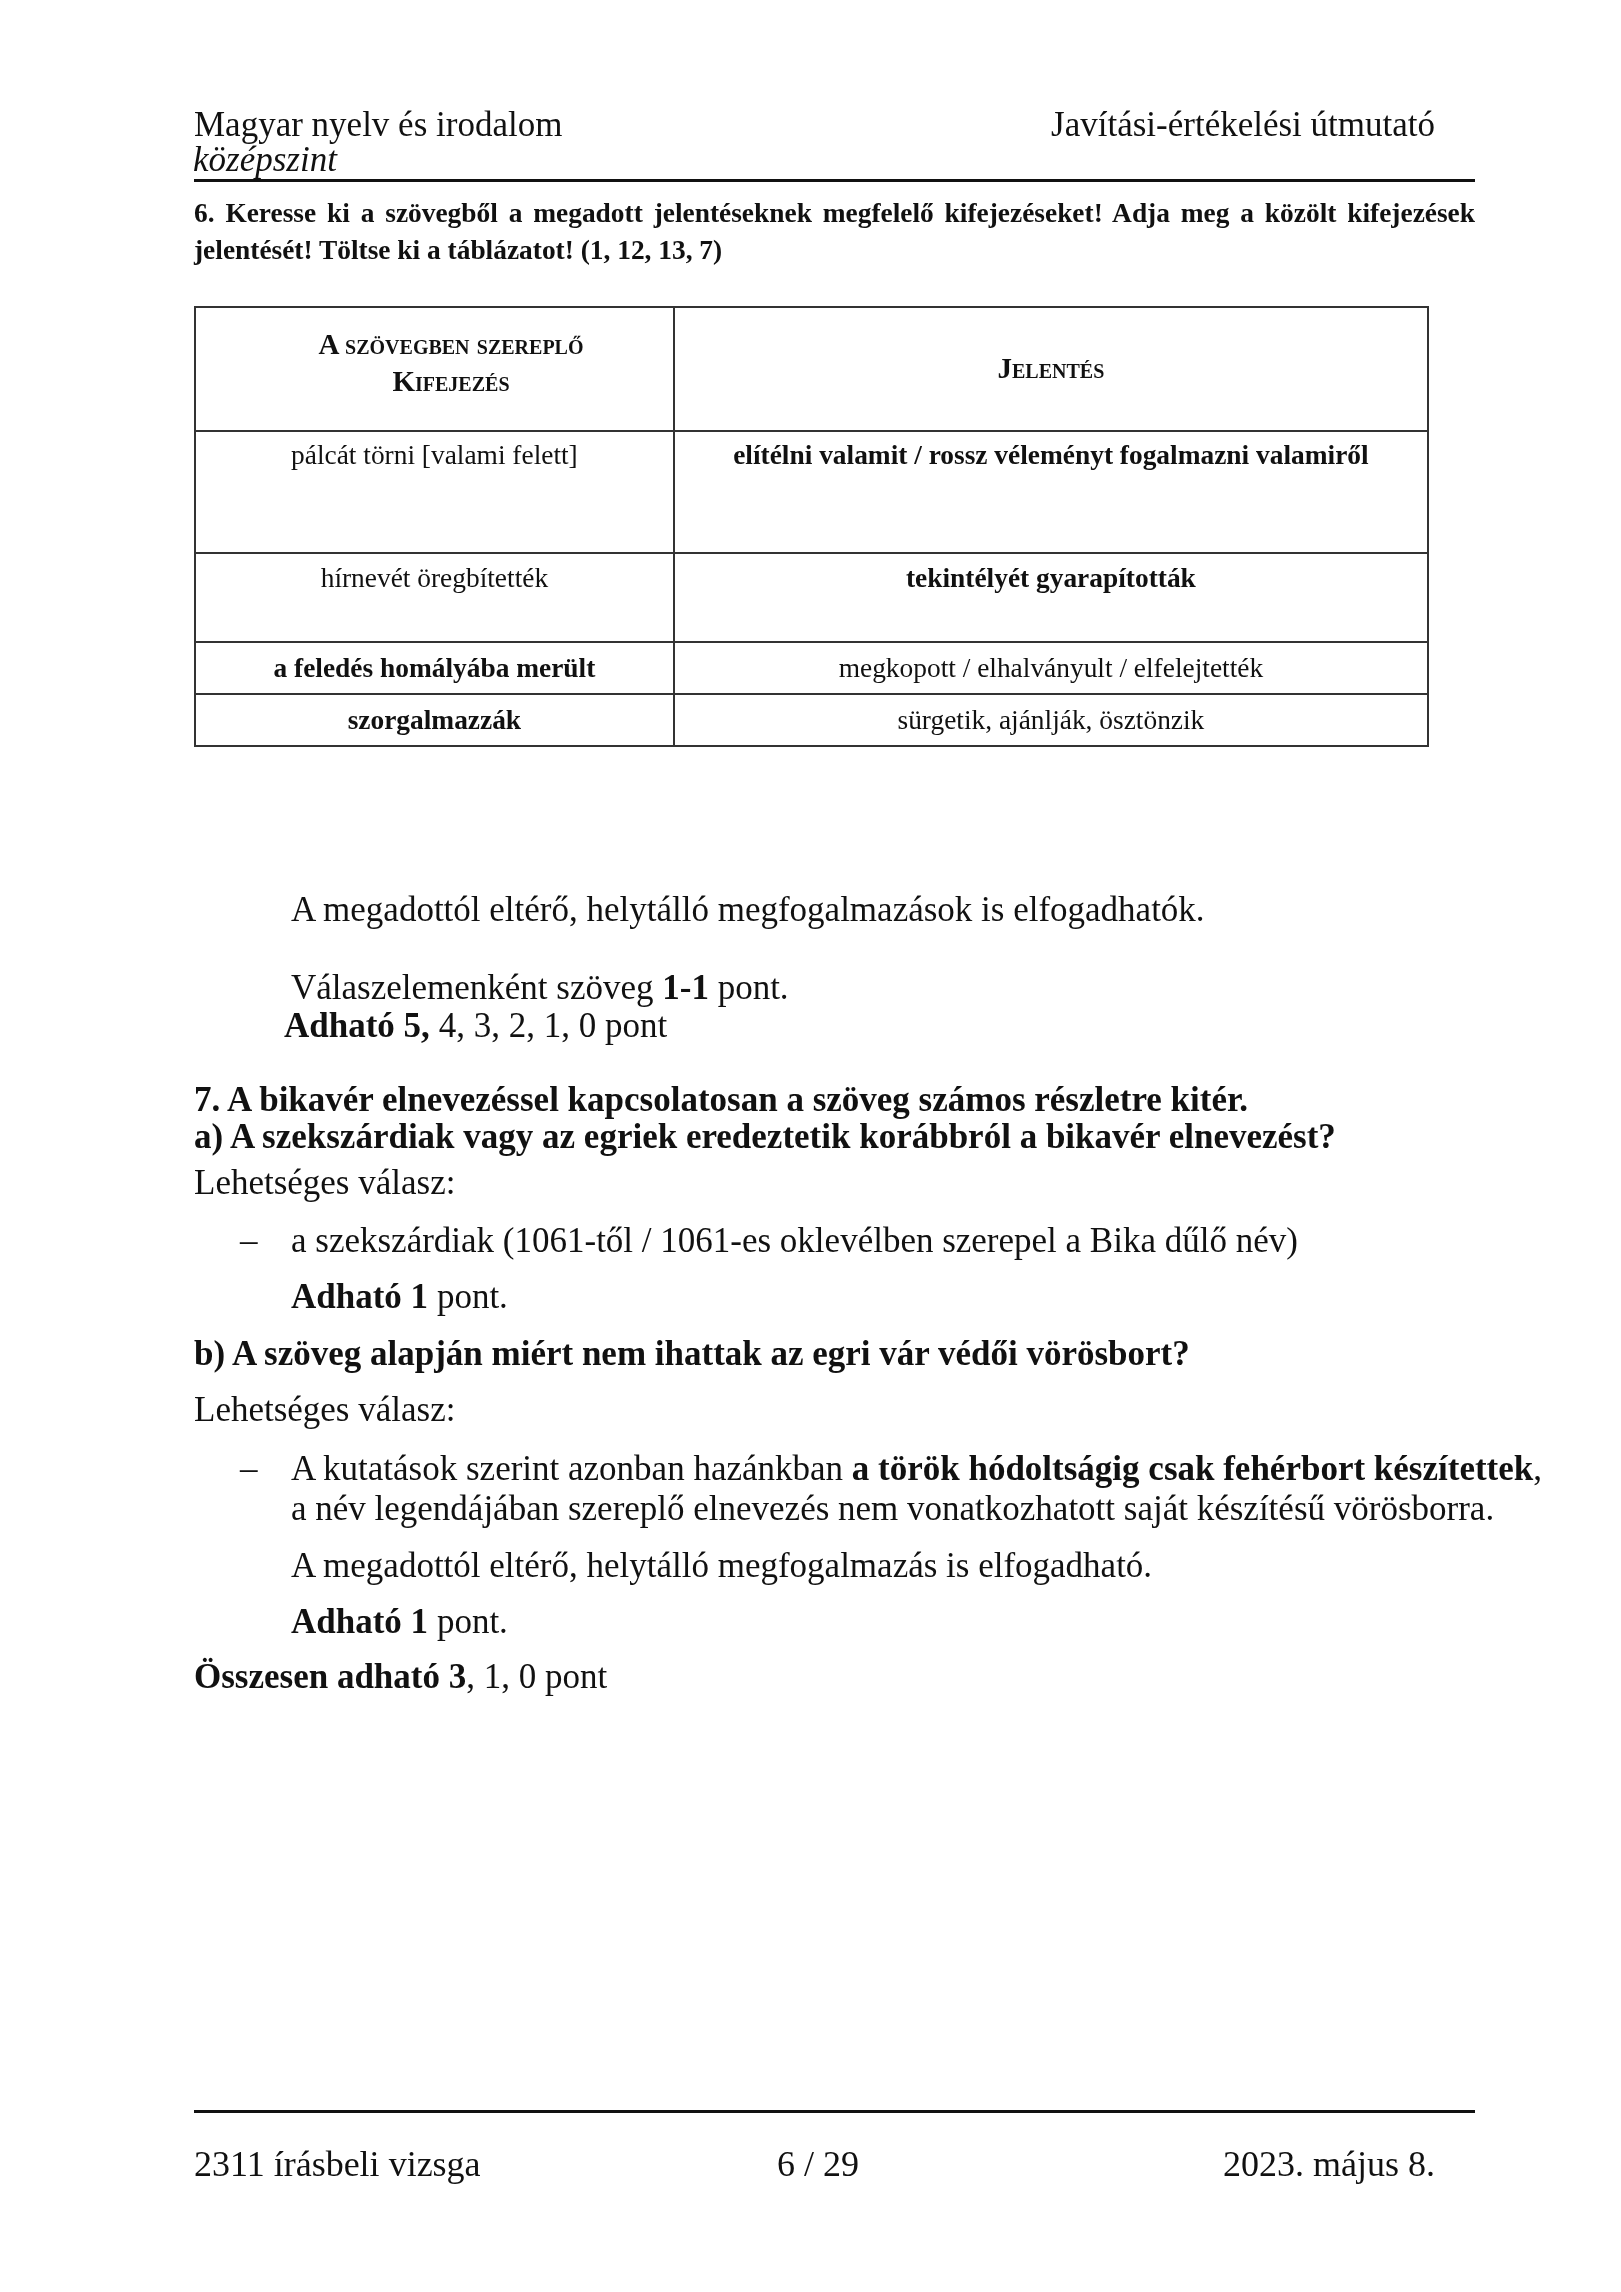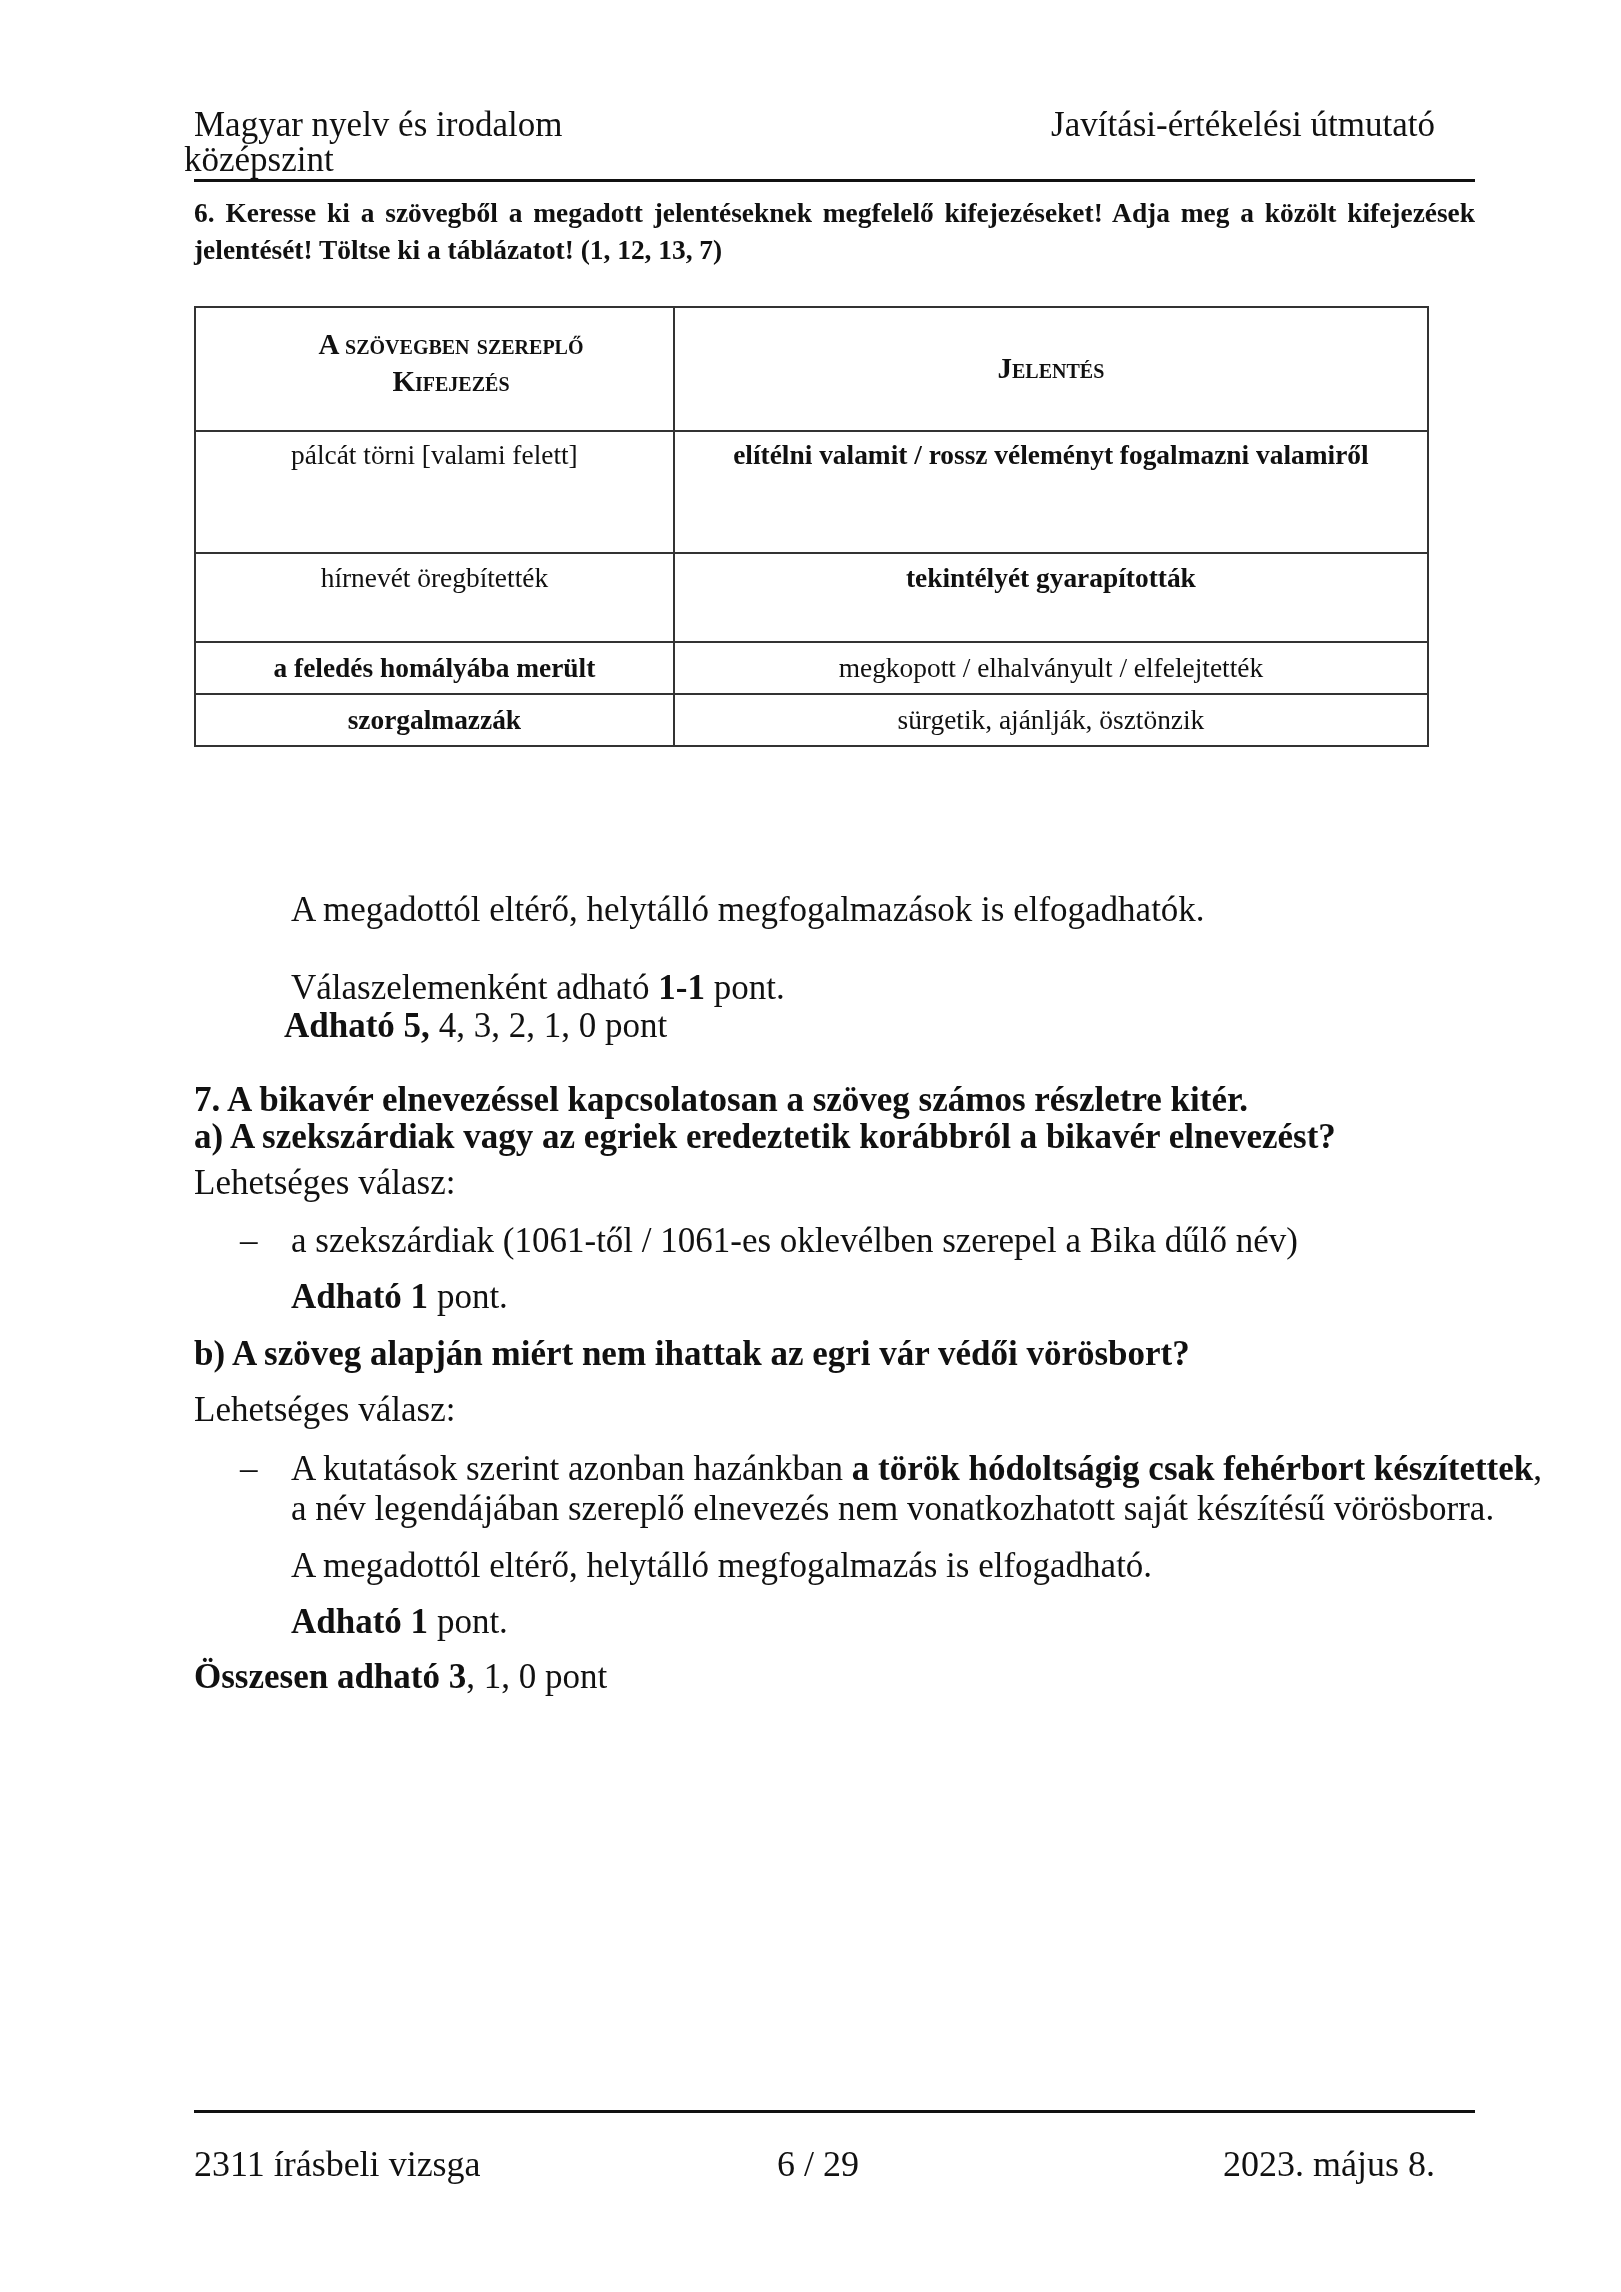--- a/index.html
+++ b/index.html
@@ -2,21 +2,21 @@
 <html><head>
 <meta charset="utf-8">
 <style>
   html, body { margin:0; padding:0; background:#ffffff; }
   body { width:1621px; height:2293px; position:relative; overflow:hidden;
          font-family:"Liberation Serif", "DejaVu Serif", serif; color:#111; }
   .abs { position:absolute; }
   .t { font-size:35px; line-height:33px; white-space:nowrap; }
   .b { font-weight:bold; }
   .hdr-left { left:194px; top:108px; }
-  .hdr-left2 { left:184px; top:143px; }
+  .hdr-left2 { left:193px; top:143px;font-style:italic; }
   .hdr-right { right:186px; top:108px; text-align:right; }
   .rule { position:absolute; left:194px; width:1281px; height:2.9px; background:#111; }
   .q6 { left:194px; top:195px; width:1281px; font-size:27.4px; line-height:37px; font-weight:bold; text-align:justify; white-space:normal; }
   table.ans { position:absolute; left:194px; top:306px; width:1235px; border-collapse:collapse; font-size:27.4px; }
   table.ans td { border:2px solid #333; text-align:center; vertical-align:top; padding:0 7.8px; line-height:37px; }
   table.ans td.c1 { width:428px; }
   .hcell { font-weight:bold; font-variant:small-caps; font-size:29px; line-height:35px; padding-top:17.6px !important; }
   .hcell2 { font-weight:bold; font-variant:small-caps; font-size:29px; line-height:35px; vertical-align:middle !important; }
   .r1 td { height:113px; padding-top:5.9px !important; }
   .r2 td { height:115px; padding-top:5.9px !important; }
@@ -61,21 +61,21 @@
   <tr class="r5">
     <td class="c1 b">szorgalmazzák</td>
     <td>sürgetik, ajánlják, ösztönzik</td>
   </tr>
 </tbody>
   </table>
 
 <div class="abs t ind" style="top:893px;">A megadottól eltérő, helytálló megfogalmazások is elfogadhatók.</div>
 
 <div class="abs t ind" style="top:971px;">
-  <span>Válaszelemenként adható </span><span class="b">1-1</span><span> pont.</span>
+  <span>Válaszelemenként szöveg </span><span class="b">1-1</span><span> pont.</span>
 </div>
 <div class="abs t" style="left:284px; top:1009px;">
   <span class="b">Adható 5,</span><span> 4, 3, 2, 1, 0 pont</span>
 </div>
 
 <div class="abs t b" style="left:194px; top:1083px;">7. A bikavér elnevezéssel kapcsolatosan a szöveg számos részletre kitér.</div>
 <div class="abs t b" style="left:194px; top:1120px;">a) A szekszárdiak vagy az egriek eredeztetik korábbról a bikavér elnevezést?</div>
 <div class="abs t" style="left:194px; top:1166px;">Lehetséges válasz:</div>
 <div class="abs t dash" style="top:1224px;">–</div>
 <div class="abs t ind2" style="top:1224px;">a szekszárdiak (1061-től / 1061-es oklevélben szerepel a Bika dűlő név)</div>

